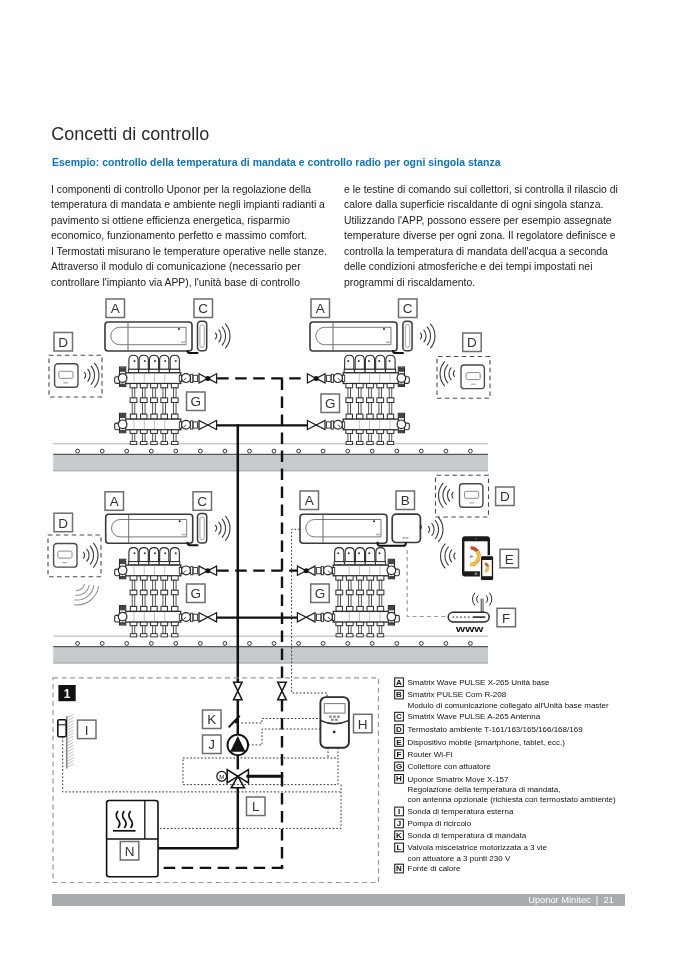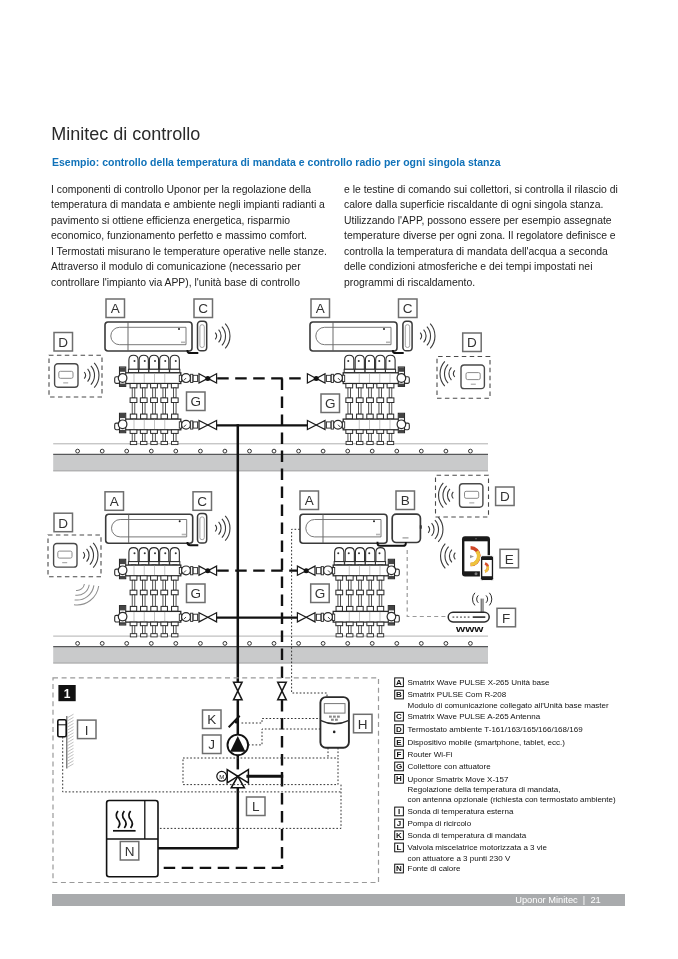--- a/index.html
+++ b/index.html
@@ -2,29 +2,29 @@
 <html><head>
 <meta charset="utf-8">
 <style>
   html,body{margin:0;padding:0;background:#fff;}
   body{width:678px;height:959px;position:relative;font-family:"Liberation Sans",sans-serif;overflow:hidden;}
   .abs{position:absolute;}
 </style>
 </head>
 <body>
 
-<div class="abs" style="left:51.3px;top:123.8px;font-size:18px;color:#2a2a2a;line-height:20.7px;">Minitec di controllo</div>
+<div class="abs" style="left:51.3px;top:123.8px;font-size:18px;color:#2a2a2a;line-height:20.7px;">Concetti di controllo</div>
 
 <div class="abs" style="left:51.8px;top:154.8px;font-size:11.8px;line-height:14px;font-weight:bold;color:#1072b9;transform:scaleX(0.89);transform-origin:0 0;white-space:nowrap;">Esempio: controllo della temperatura di mandata e controllo radio per ogni singola stanza</div>
 
 <div class="abs" style="left:51px;top:181.6px;font-size:11px;line-height:15.5px;color:#222;white-space:nowrap;transform:scaleX(0.945);transform-origin:0 0;">I componenti di controllo Uponor per la regolazione della<br>temperatura di mandata e ambiente negli impianti radianti a<br>pavimento si ottiene efficienza energetica, risparmio<br>economico, funzionamento perfetto e massimo comfort.<br>I Termostati misurano le temperature operative nelle stanze.<br>Attraverso il modulo di comunicazione (necessario per<br>controllare l'impianto via APP), l'unità base di controllo</div>
 
 <div class="abs" style="left:344.2px;top:181.6px;font-size:11px;line-height:15.5px;color:#222;white-space:nowrap;transform:scaleX(0.945);transform-origin:0 0;">e le testine di comando sui collettori, si controlla il rilascio di<br>calore dalla superficie riscaldante di ogni singola stanza.<br>Utilizzando l'APP, possono essere per esempio assegnate<br>temperature diverse per ogni zona. Il regolatore definisce e<br>controlla la temperatura di mandata dell'acqua a seconda<br>delle condizioni atmosferiche e dei tempi impostati nei<br>programmi di riscaldamento.</div>
 
-<div class="abs" style="left:51.8px;top:893.5px;width:573px;height:12.7px;background:#a9abad;color:#fff;font-size:9.3px;text-align:right;line-height:12.7px;padding-right:24px;box-sizing:border-box;">Uponor Minitec&nbsp;&nbsp;|&nbsp;&nbsp;21</div>
+<div class="abs" style="left:51.8px;top:893.5px;width:573px;height:12.7px;background:#a9abad;color:#fff;font-size:9.3px;text-align:right;line-height:12.7px;padding-right:11px;box-sizing:border-box;">Uponor Minitec&nbsp;&nbsp;|&nbsp;&nbsp;21</div>
 
 <svg class="abs" style="left:0;top:0;" width="678" height="959" viewBox="0 0 678 959" fill="none">
 <defs>
 
   <g id="waves" stroke="#3a3a3a" stroke-width="1.1" fill="none">
     <path d="M 3.7,-3.3 A 5,5 0 0 1 3.7,3.3"></path>
     <path d="M 7.1,-6.4 A 9.5,9.5 0 0 1 7.1,6.4"></path>
     <path d="M 10.4,-9.4 A 14,14 0 0 1 10.4,9.4"></path>
     <path d="M 13.7,-12.4 A 18.5,18.5 0 0 1 13.7,12.4"></path>
   </g>

